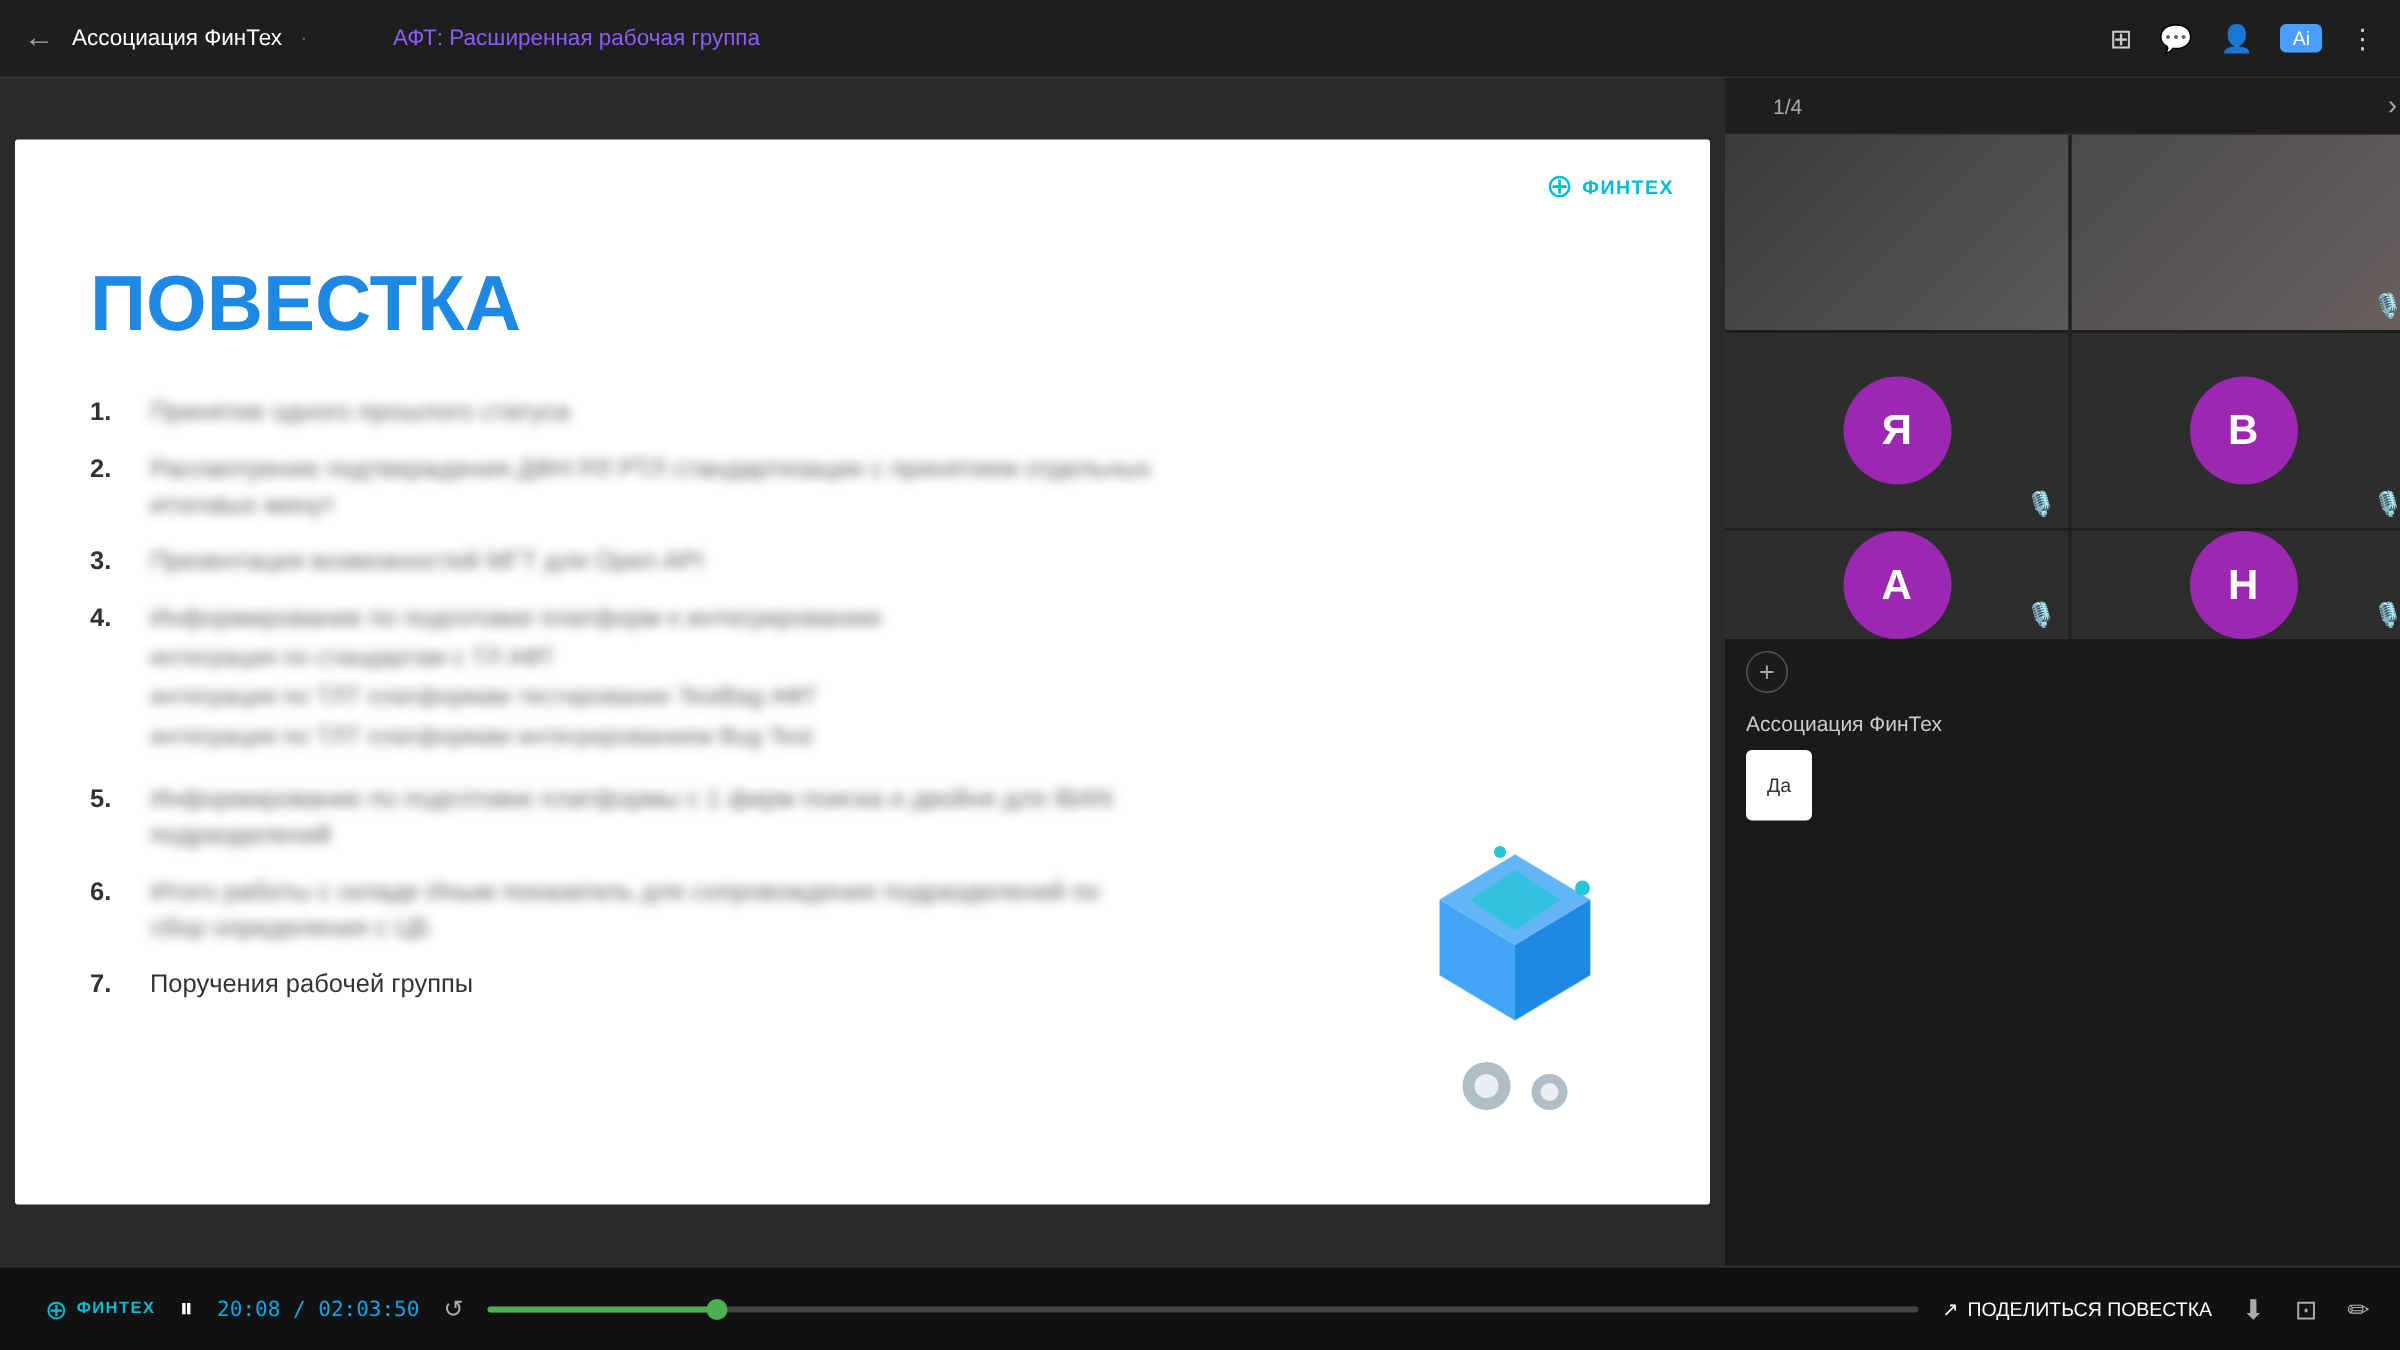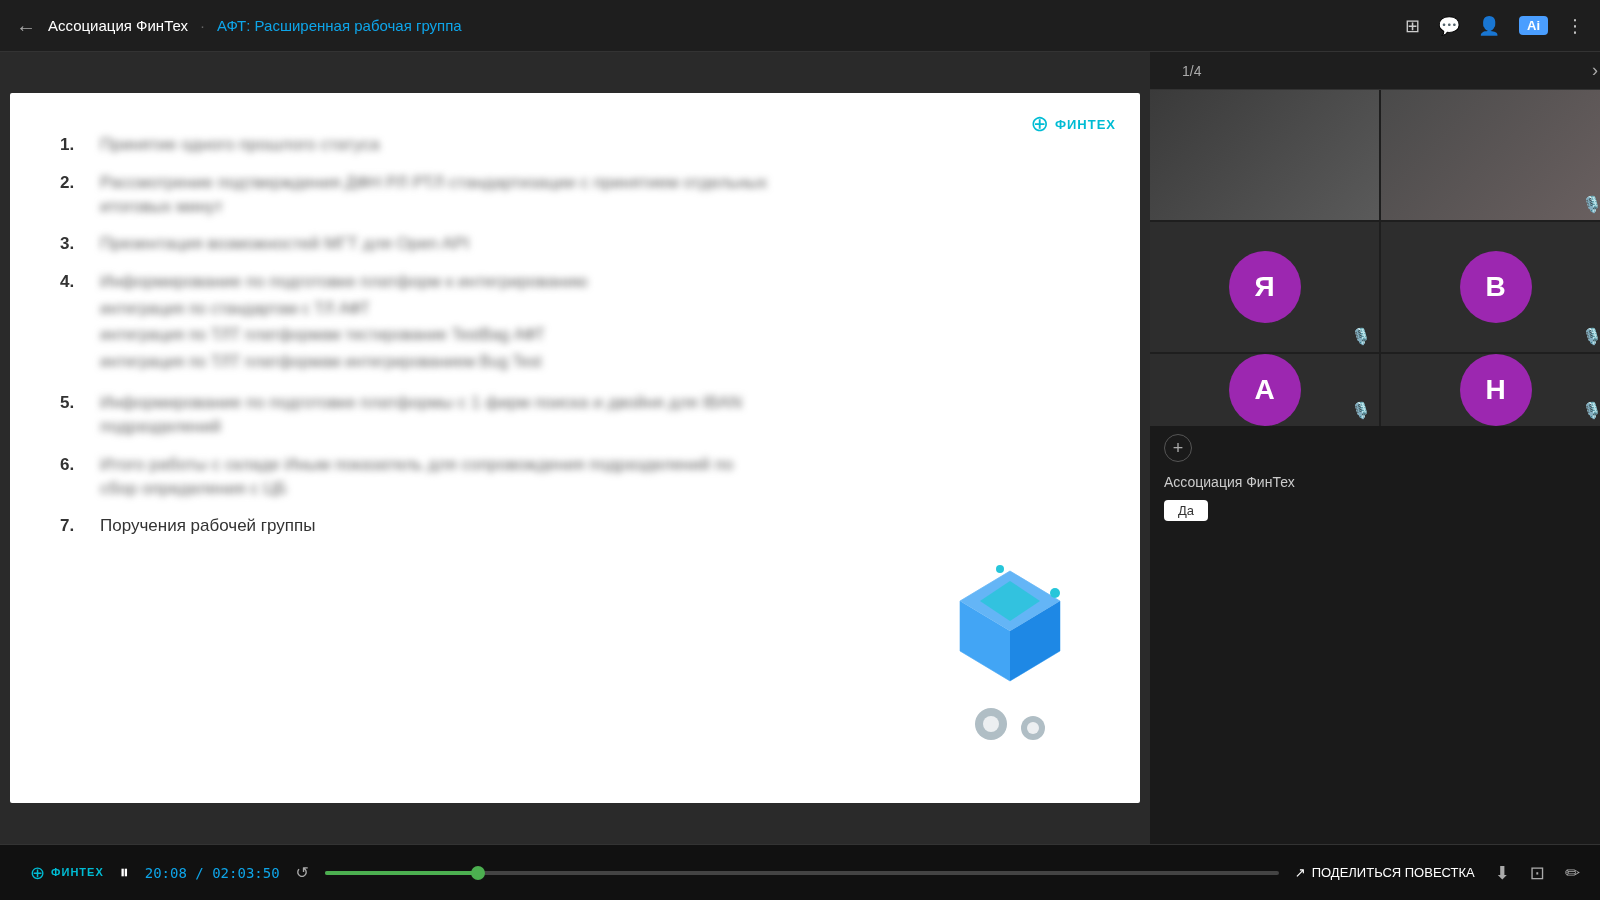--- a/index.html
+++ b/index.html
@@ -32,39 +32,40 @@
       border: none;
       display: flex;
       align-items: center;
     }
     .top-bar-title {
       color: #fff;
       font-size: 15px;
       font-weight: 400;
     }
     .top-bar-subtitle {
-      color: #0ea5e9;
+      color: #8b5cf6;
       font-size: 15px;
+      margin-left: 45px;
     }
     .top-bar-right {
       margin-left: auto;
       display: flex;
       align-items: center;
       gap: 18px;
     }
     .top-bar-icon {
       color: #ccc;
       font-size: 18px;
       cursor: pointer;
     }
     .ai-badge {
       background: #4a9eff;
       color: #fff;
       font-size: 13px;
-      font-weight: bold;
+      font-weight: normal;
       padding: 2px 8px;
       border-radius: 4px;
     }
 
     
     .main-content {
       display: flex;
       flex: 1;
       overflow: hidden;
     }
@@ -239,21 +240,21 @@
     }
     .org-name {
       color: #ccc;
       font-size: 14px;
       padding: 4px 14px;
     }
     .da-badge {
       background: #fff;
       color: #333;
       font-size: 13px;
-      padding: 3px 14px;
+      padding: 16px 14px;
       border-radius: 4px;
       margin: 6px 14px;
       display: inline-block;
       cursor: pointer;
       width: fit-content;
     }
 
     
     .bottom-bar {
       height: 56px;
@@ -377,20 +378,21 @@
 <div class="main-content">
 
   <div class="slide-area">
     <div class="slide-container">
 
       <div class="slide-logo">
         <span class="slide-logo-icon">⊕</span>
         <span class="slide-logo-text">ФИНТЕХ</span>
       </div>
 
+      <div class="slide-title">ПОВЕСТКА</div>
 
       <ul class="slide-list">
         <li>
           <span class="num">1.</span>
           <span class="blurred-text">Принятие одного прошлого статуса</span>
         </li>
         <li>
           <span class="num">2.</span>
           <span class="blurred-text">Рассмотрение подтверждения ДФН РЛ РТЛ стандартизации с принятием отдельных<br>итоговых минут</span>
         </li>

